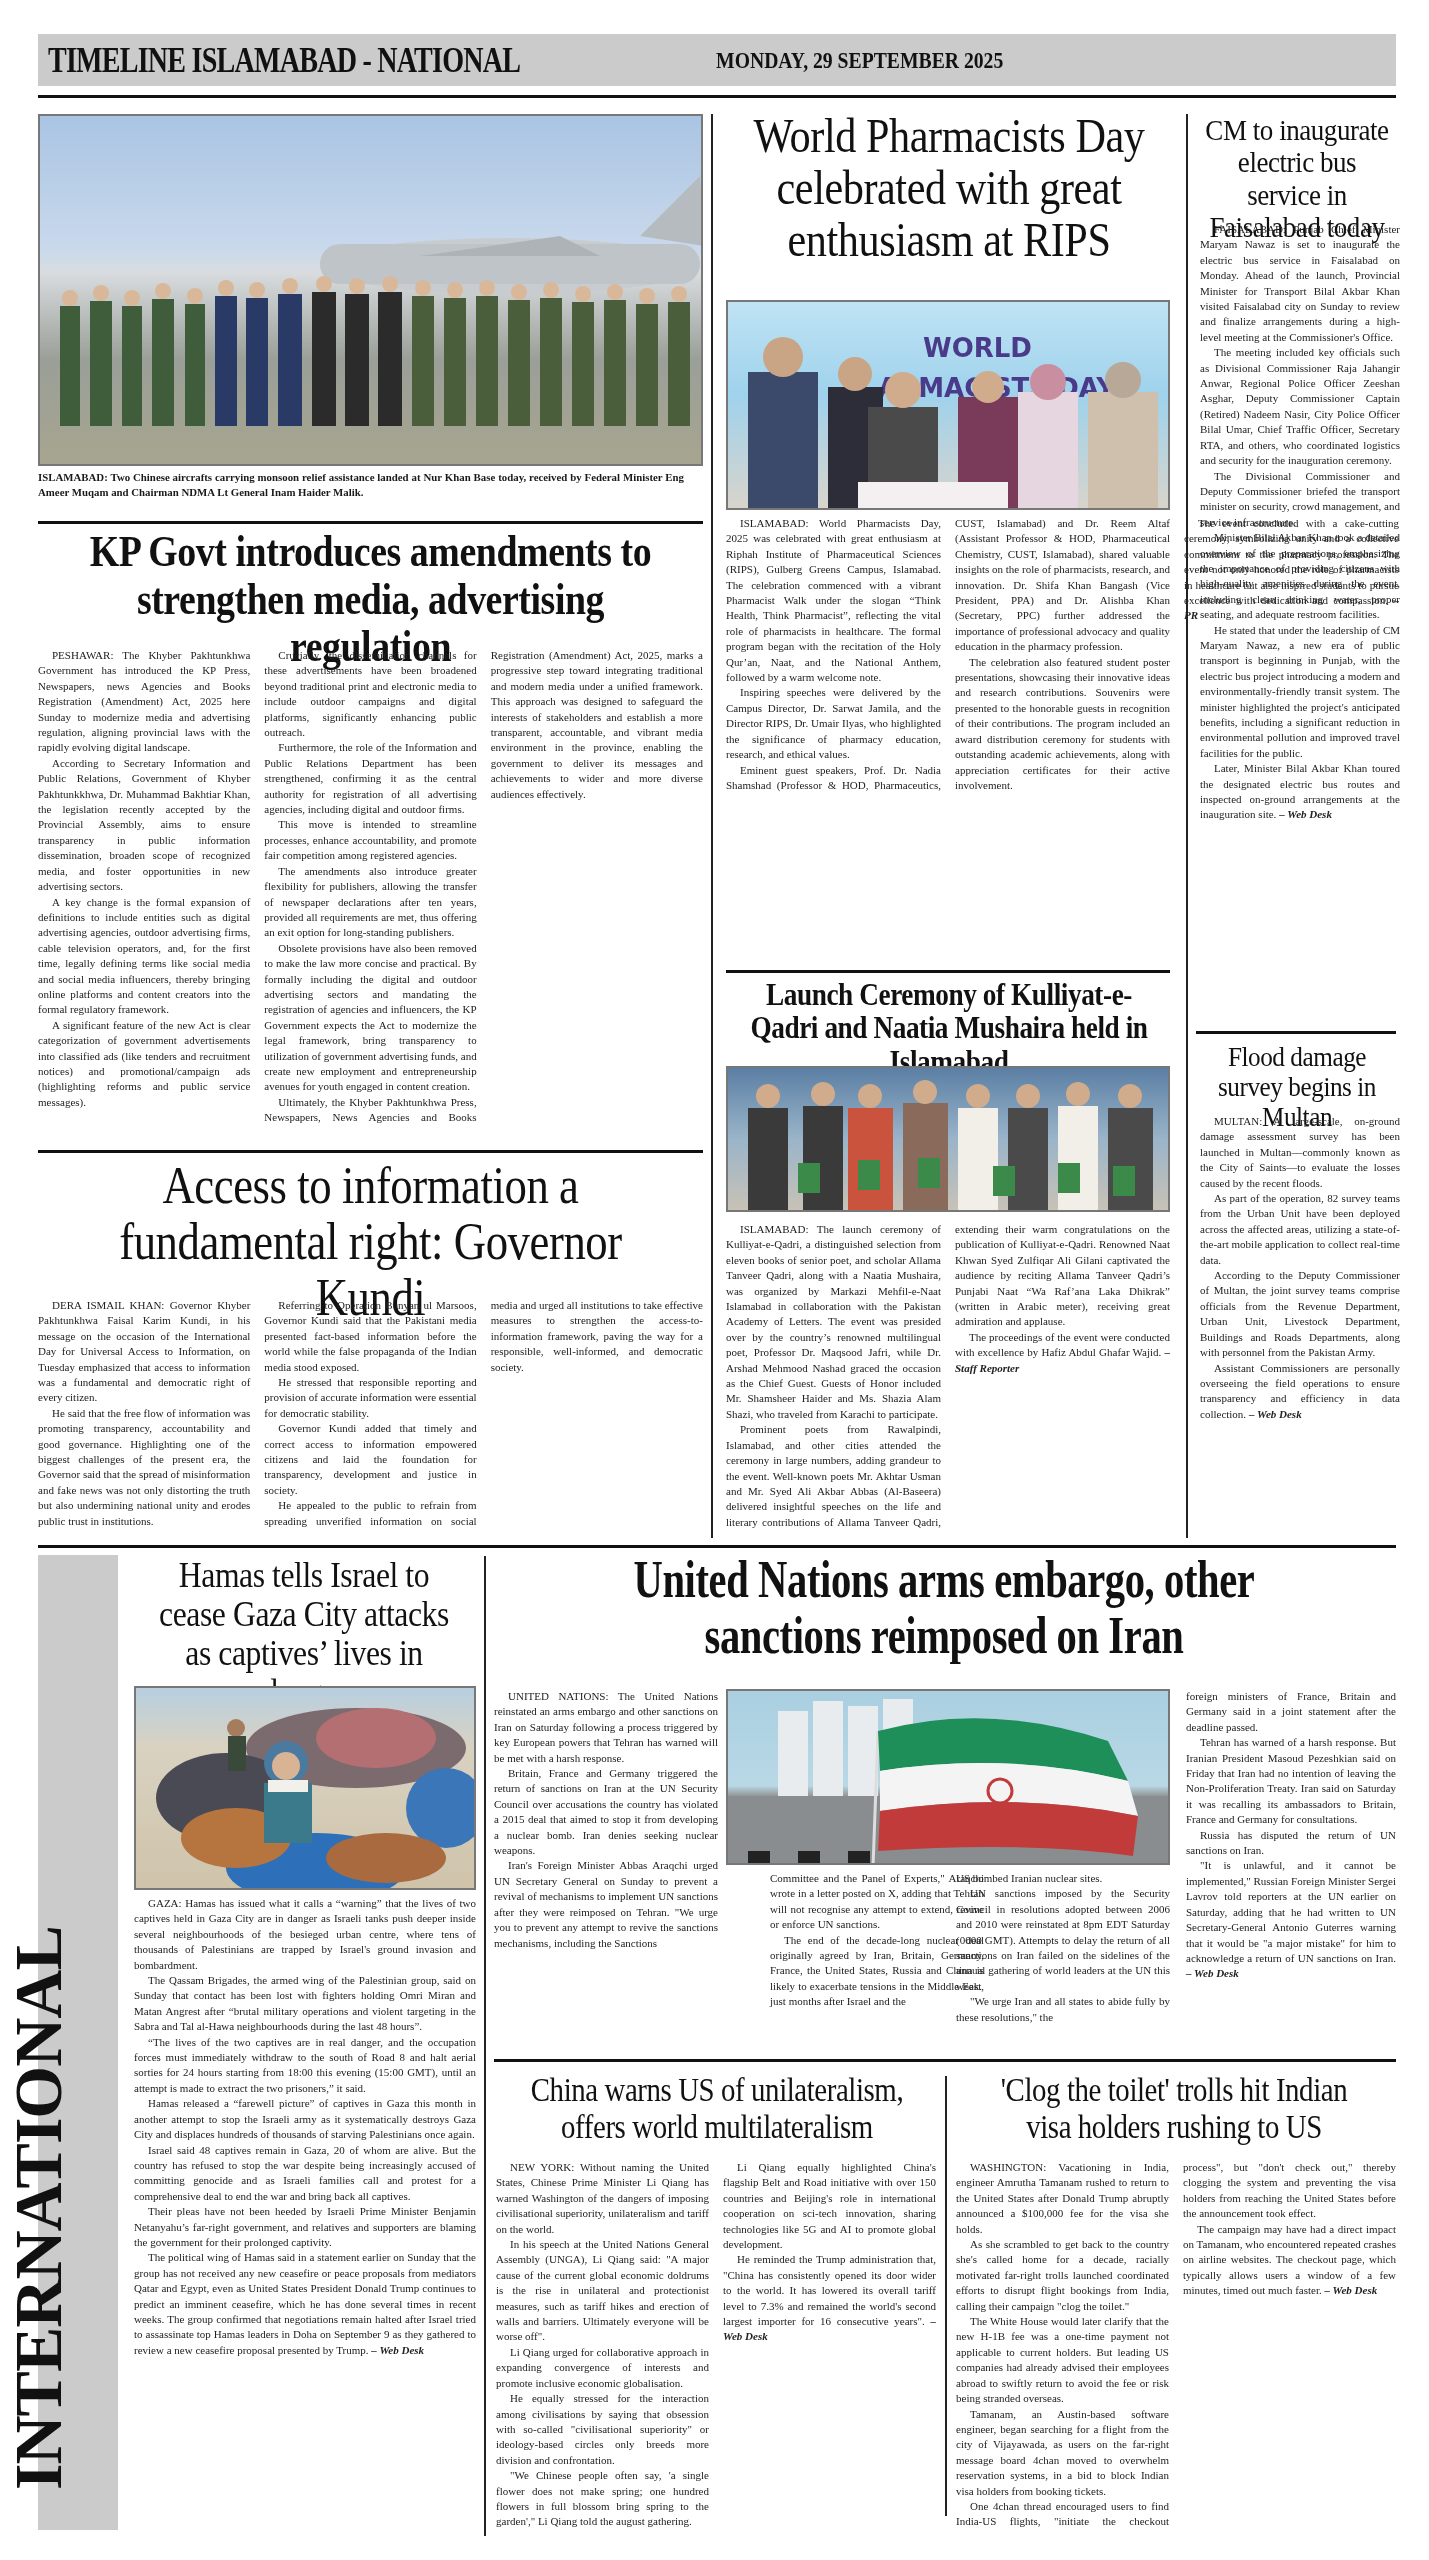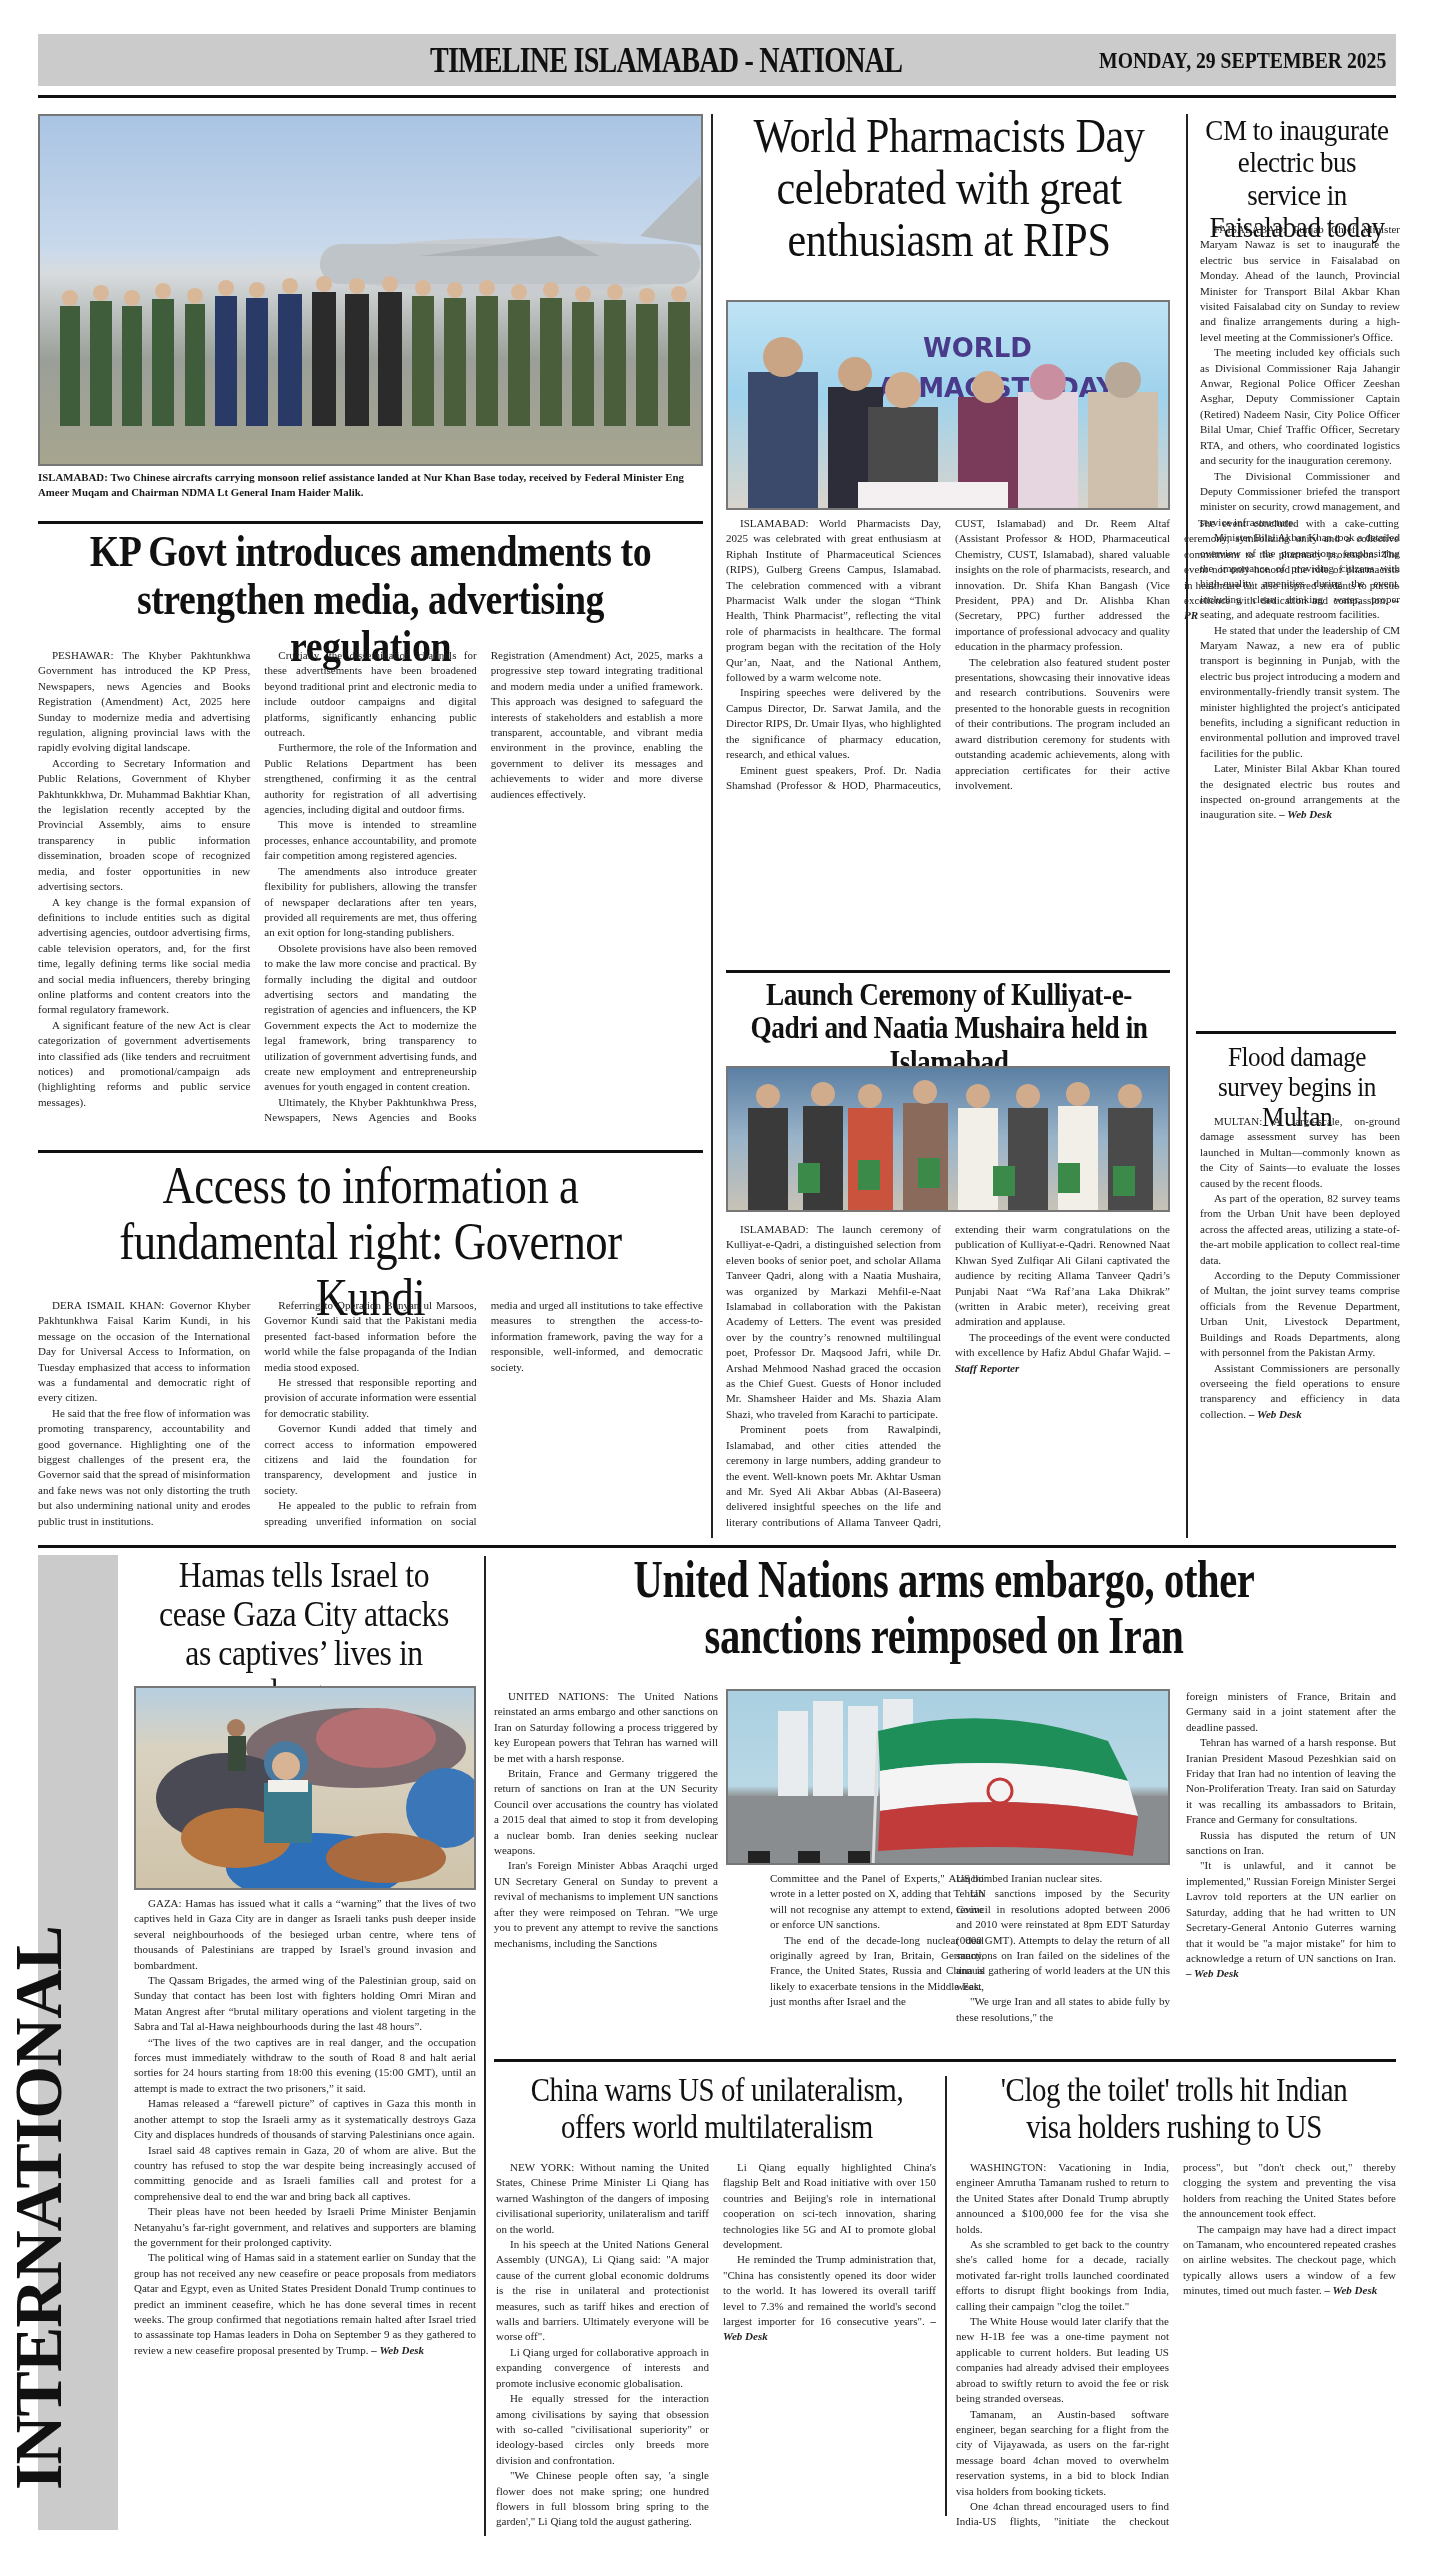--- a/index.html
+++ b/index.html
@@ -1,19 +1,19 @@
 <!DOCTYPE html>
 <html><head>
 <meta charset="utf-8">
 <style>
 *{box-sizing:border-box;margin:0;padding:0}
 html,body{width:1429px;height:2560px;background:#fff;overflow:hidden}
 body{font-family:"Liberation Serif","DejaVu Serif",serif;color:#1a1a1a;position:relative}
 .abs{position:absolute}
-.masthead{left:38px;top:34px;width:1358px;height:52px;background:#cbcbcb;display:flex;align-items:center;justify-content:flex-end;padding:0 10px}
+.masthead{left:38px;top:34px;width:1358px;height:52px;background:#cbcbcb;display:flex;align-items:center;justify-content:flex-start;padding:0 10px}
 .mast-title{font-family:"Liberation Serif",serif;font-weight:bold;font-size:36px;letter-spacing:-1px;transform:scaleX(0.78);transform-origin:left center;white-space:nowrap;color:#111}
 .mast-date{font-family:"Liberation Serif",serif;font-weight:bold;font-size:24px;transform:scaleX(0.82);transform-origin:right center;white-space:nowrap;color:#111}
 .rule{background:#111}
 .vrule{background:#222;width:2px}
 .hl{font-family:"Liberation Serif",serif;text-align:center;line-height:1.08;color:#111;letter-spacing:-0.5px}
 .hl.bold{font-weight:bold}
 .body{font-size:11px;line-height:15.4px;text-align:justify;column-gap:14px;hyphens:auto;color:#222}
 .body p{text-indent:14px}
 .by{font-weight:bold;font-style:italic}
 .photo{border:2px solid #777;overflow:hidden}

